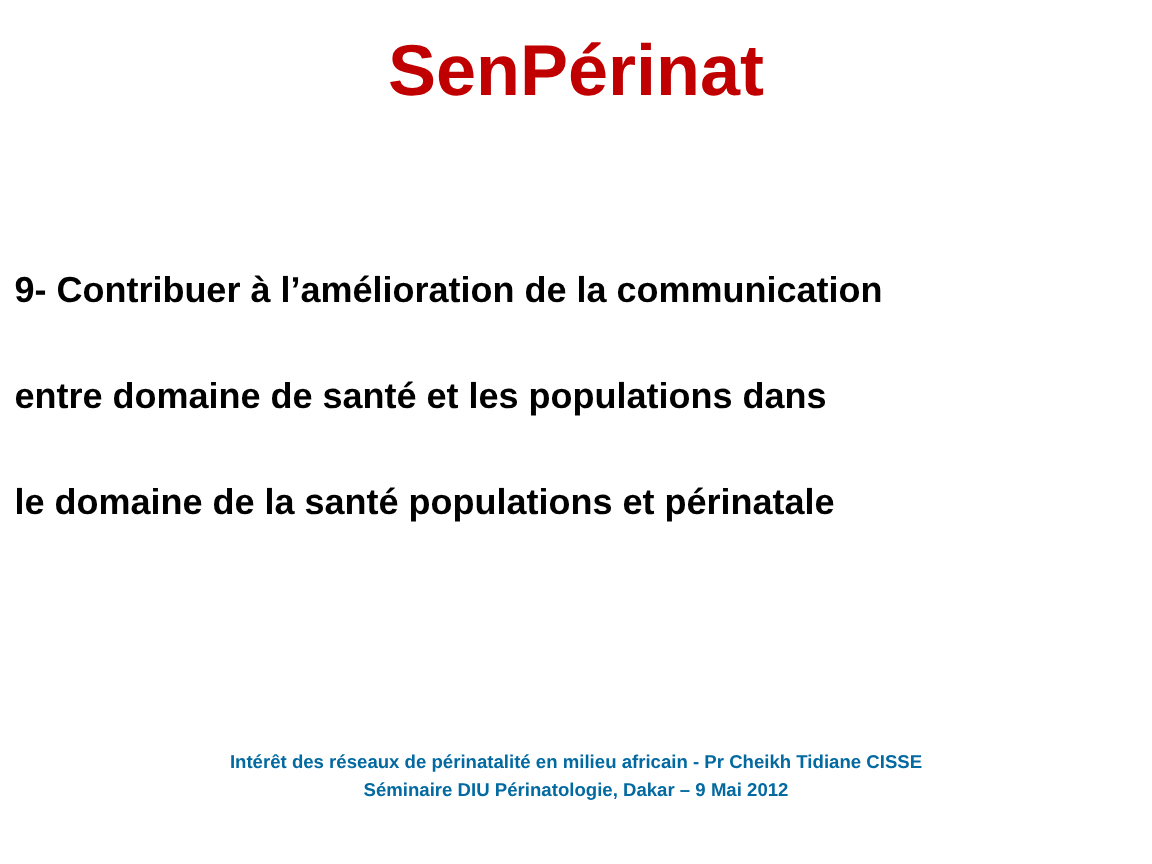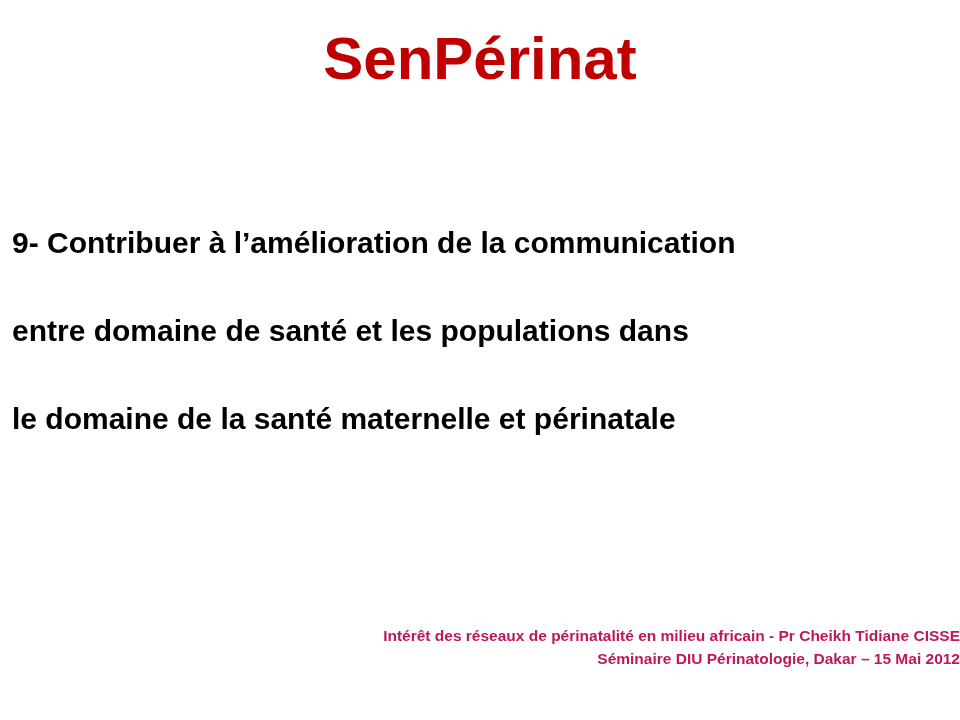--- a/index.html
+++ b/index.html
@@ -43,41 +43,41 @@
     font-weight: bold;
     line-height: 1.0;
     margin-bottom: 58px;
     white-space: nowrap;
   }
   .footer {
     position: absolute;
     left: 0;
     top: 624px;
     width: 960px;
-    text-align: right;
-    color: #be185d;
+    text-align: center;
+    color: #0369a1;
     font-size: 15.5px;
     font-weight: bold;
     line-height: 1.5;
   }
   .footer-line {
     display: block;
   }
 </style>
 </head>
 <body>
 
 <div class="slide">
 
   <div class="slide-title">SenPérinat</div>
 
   <div class="body-block">
     <div class="body-line">9- Contribuer à l’amélioration de la communication</div>
     <div class="body-line">entre domaine de santé et les populations dans</div>
-    <div class="body-line">le domaine de la santé maternelle et périnatale</div>
+    <div class="body-line">le domaine de la santé populations et périnatale</div>
   </div>
 
   <div class="footer">
     <span class="footer-line">Intérêt des réseaux de périnatalité en milieu africain - Pr Cheikh Tidiane CISSE</span>
-    <span class="footer-line">Séminaire DIU Périnatologie, Dakar – 15 Mai 2012</span>
+    <span class="footer-line">Séminaire DIU Périnatologie, Dakar – 9 Mai 2012</span>
   </div>
 
 </div>
 
 </body></html>

